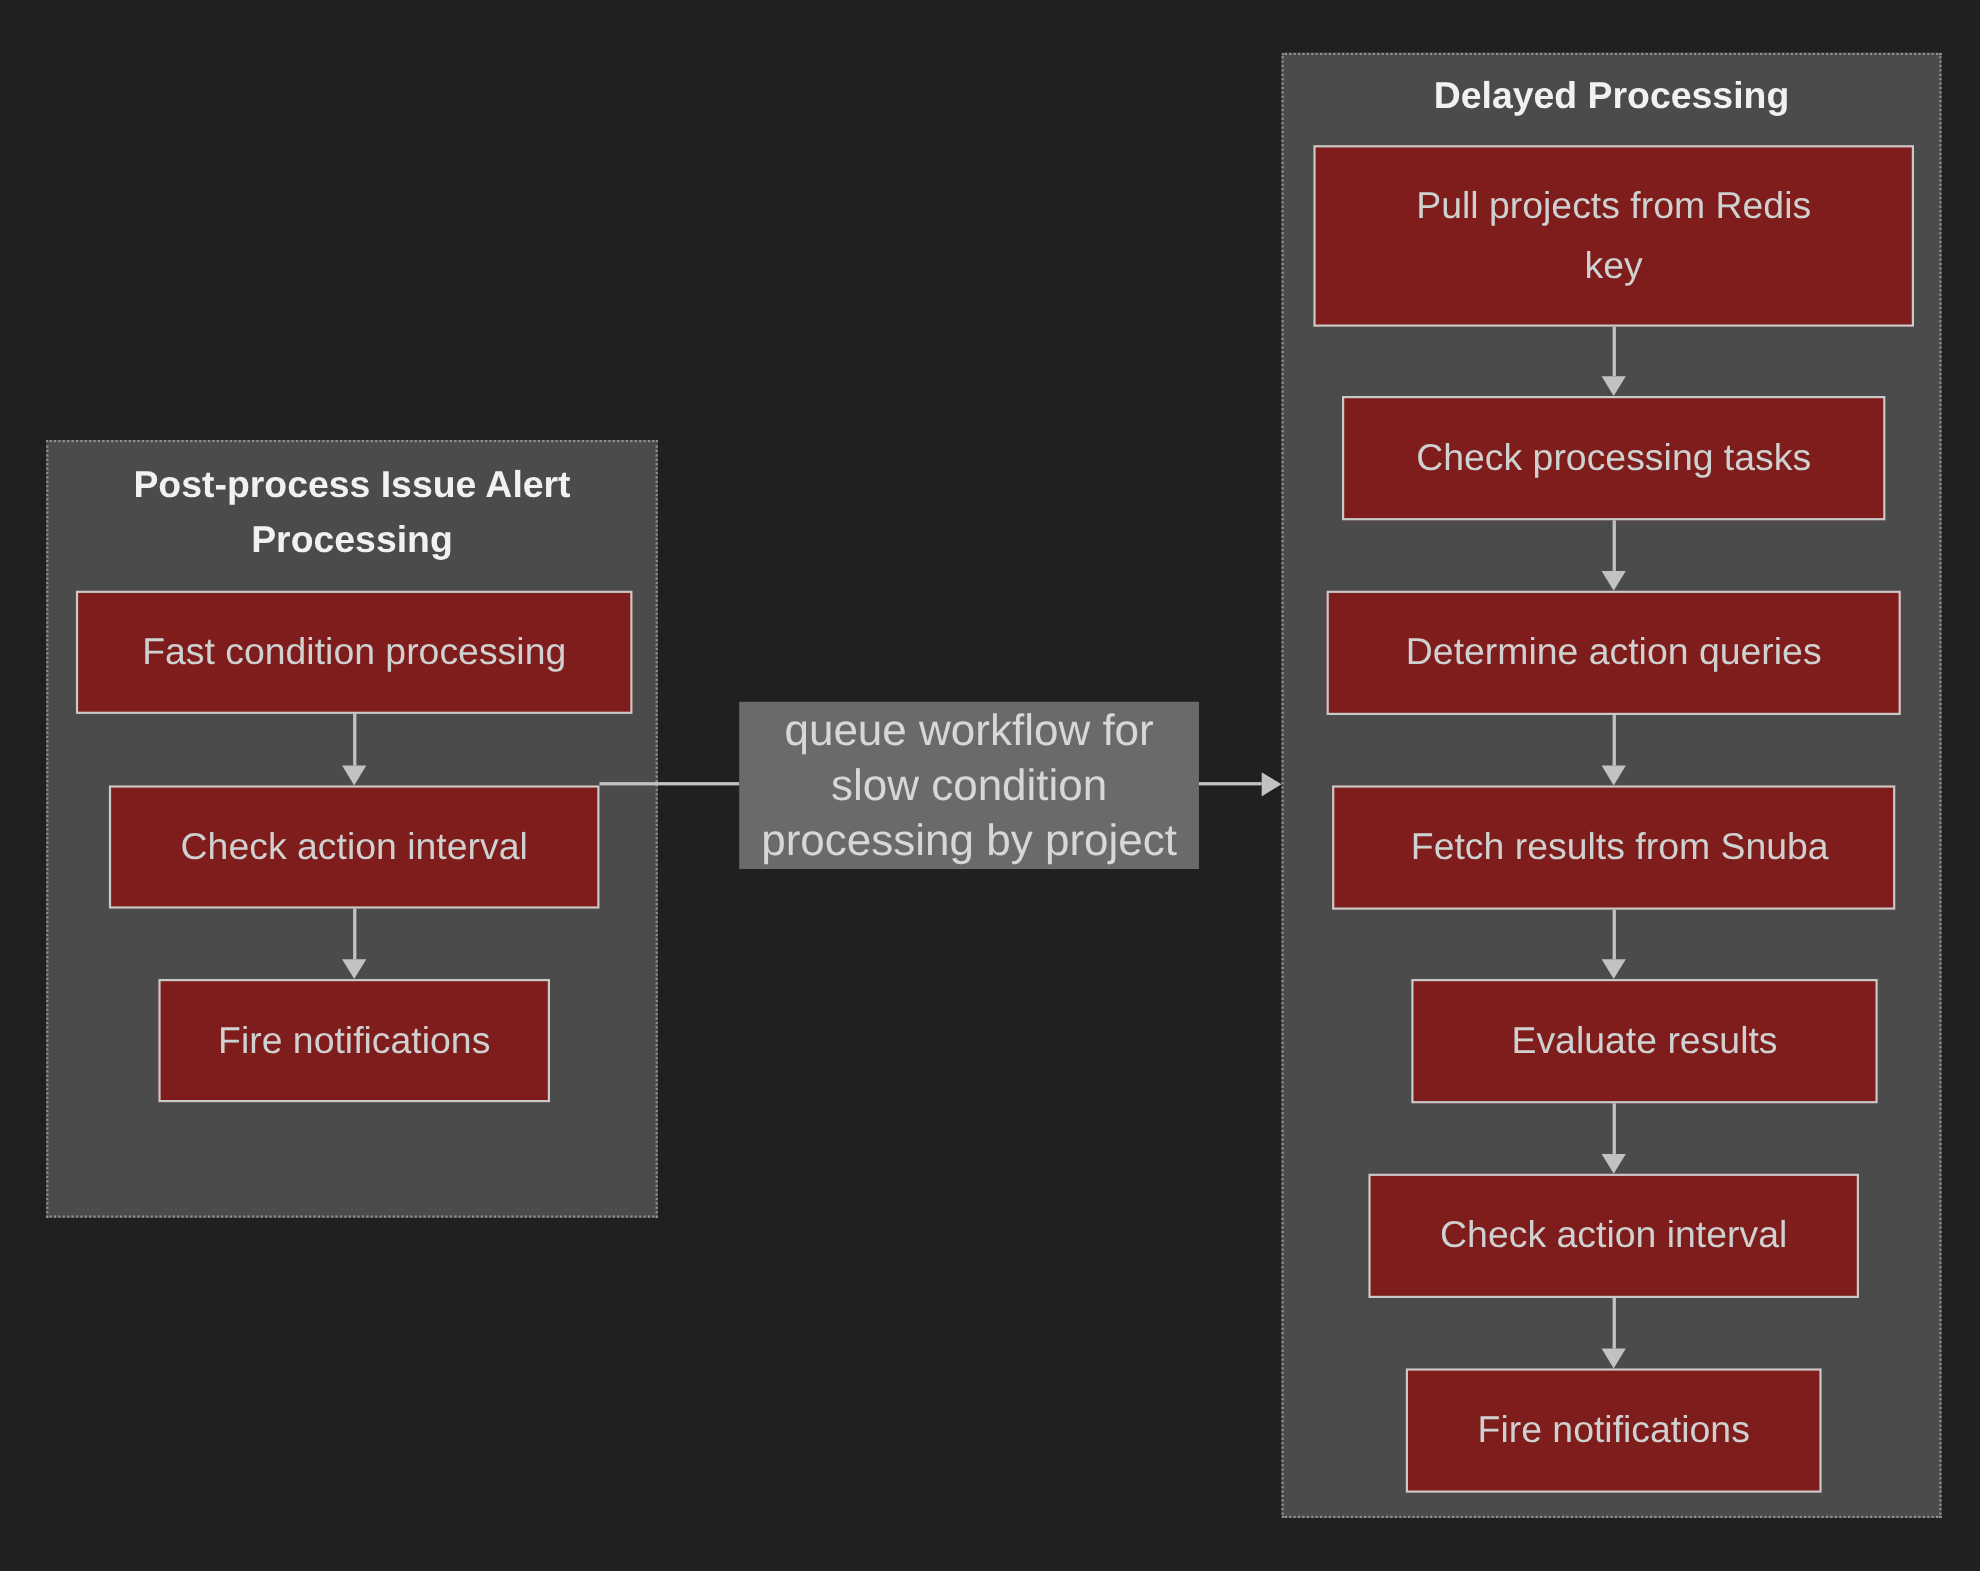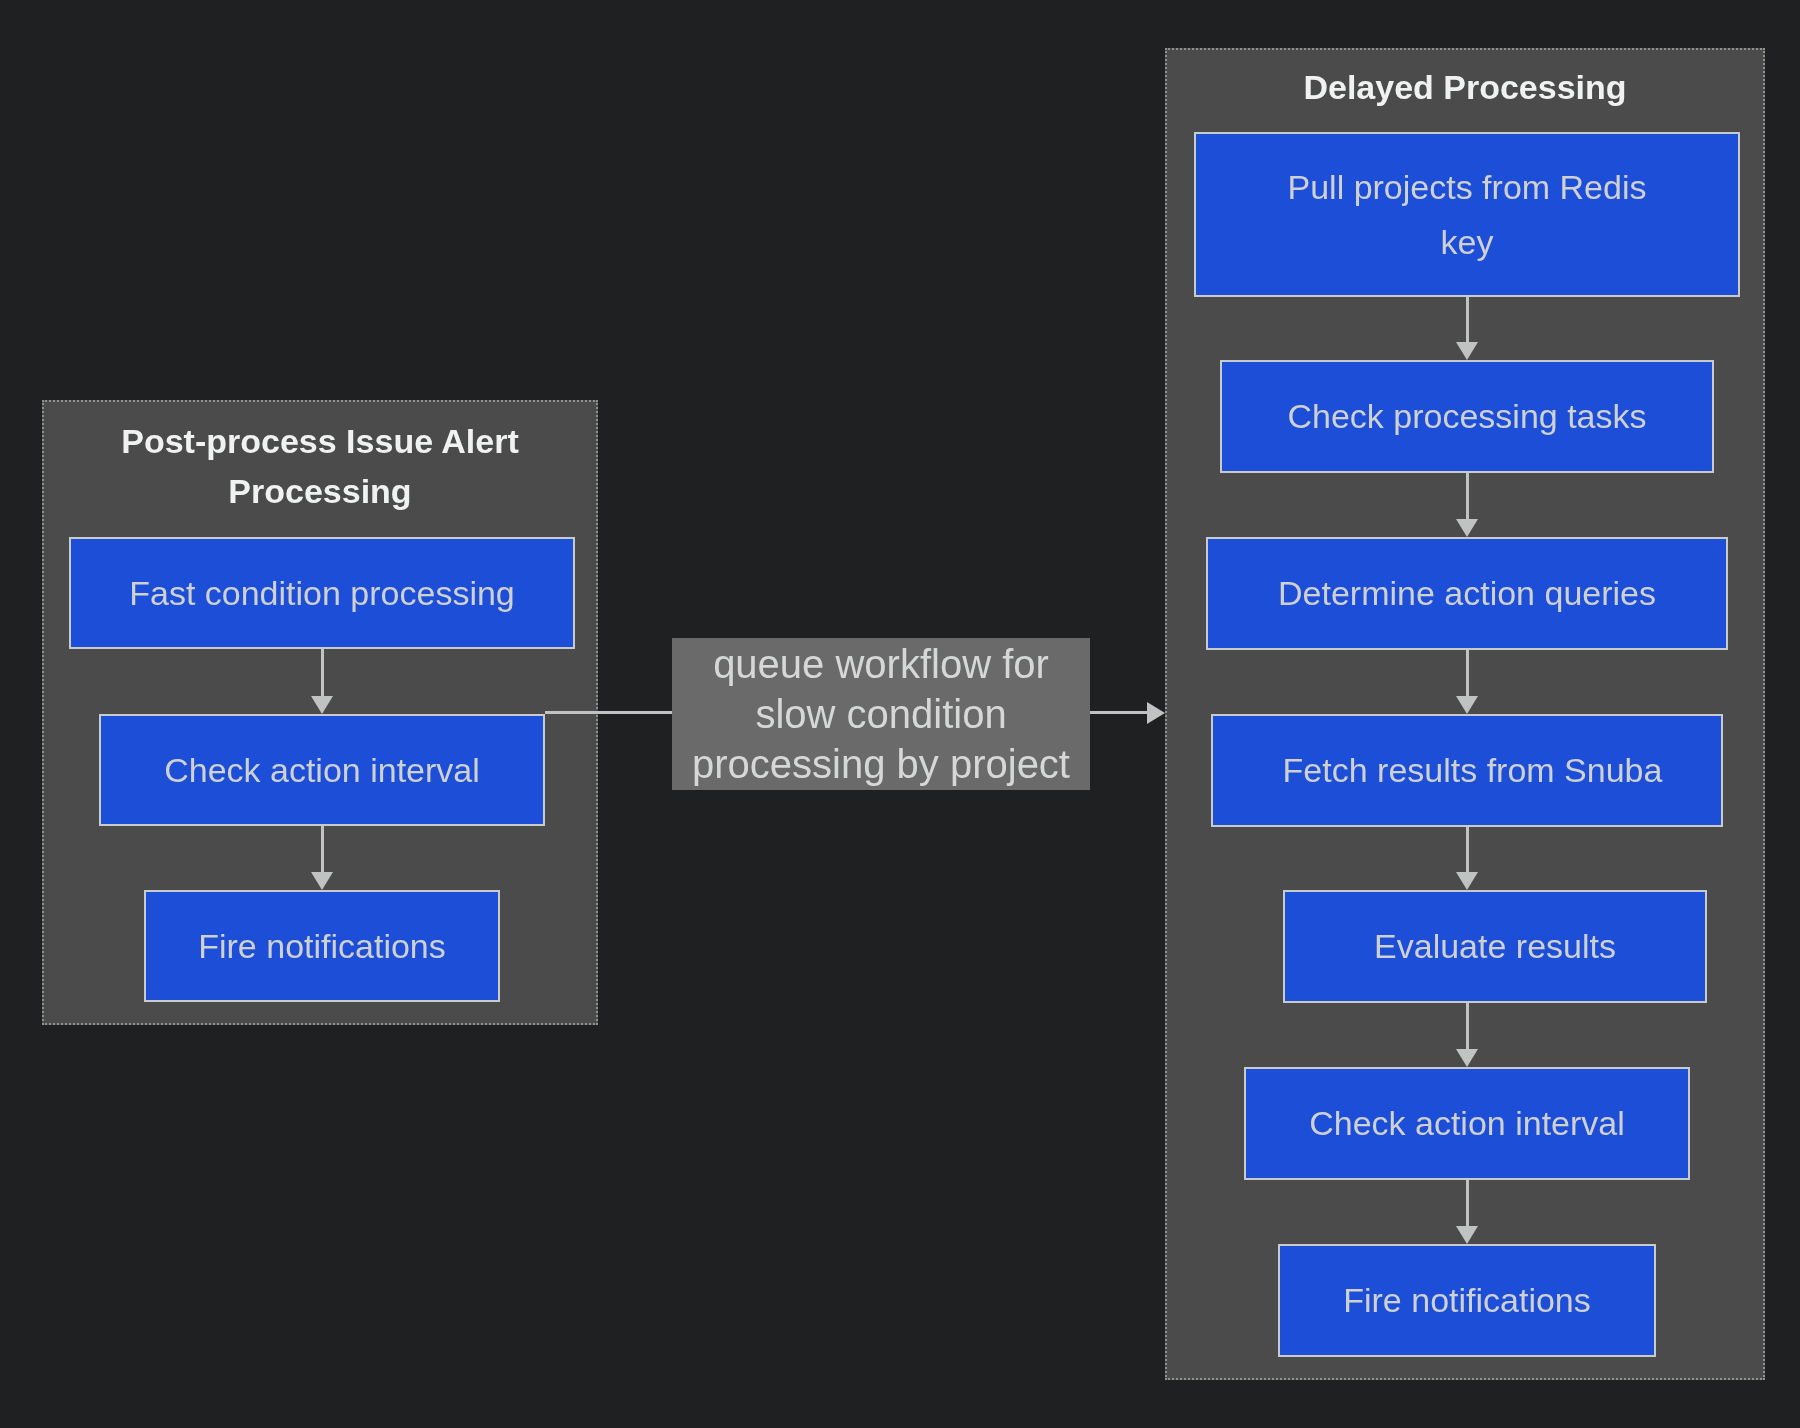--- a/index.html
+++ b/index.html
@@ -22,21 +22,21 @@
     left: 0; right: 0;
     text-align: center;
     color: #f0f2f1;
     font-size: 34px;
     font-weight: 700;
     line-height: 50px;
   }
   .cluster-title span { display: inline-block; }
   .node {
     position: absolute;
-    background: #1d4ed8;
+    background: #7f1d1d;
     border: 2px solid #c7cbca;
     display: flex;
     align-items: center;
     justify-content: center;
     text-align: center;
     color: #ced1d0;
     font-size: 34px;
     line-height: 55px;
   }
   .node span { display: inline-block; }
@@ -73,21 +73,21 @@
     align-items: center;
     justify-content: center;
   }
   .edge-label span { display: inline-block; max-width: 400px; }
 </style>
 </head>
 <body>
 
 <div class="canvas">
 
-  <section class="cluster" style="left:42px; top:400px; width:556px; height:625px;">
+  <section class="cluster" style="left:42px; top:400px; width:556px; height:707px;">
     <h2 class="cluster-title" style="top:14px;">
       <span style="max-width:470px;">Post-process Issue Alert Processing</span>
     </h2>
 
     <div class="node" style="left:25px; top:135px; width:506px; height:112px;">
       <span>Fast condition processing</span>
     </div>
 
     <div class="arrow" style="left:266px; top:247px; height:65px;">
       <div class="line"></div>

